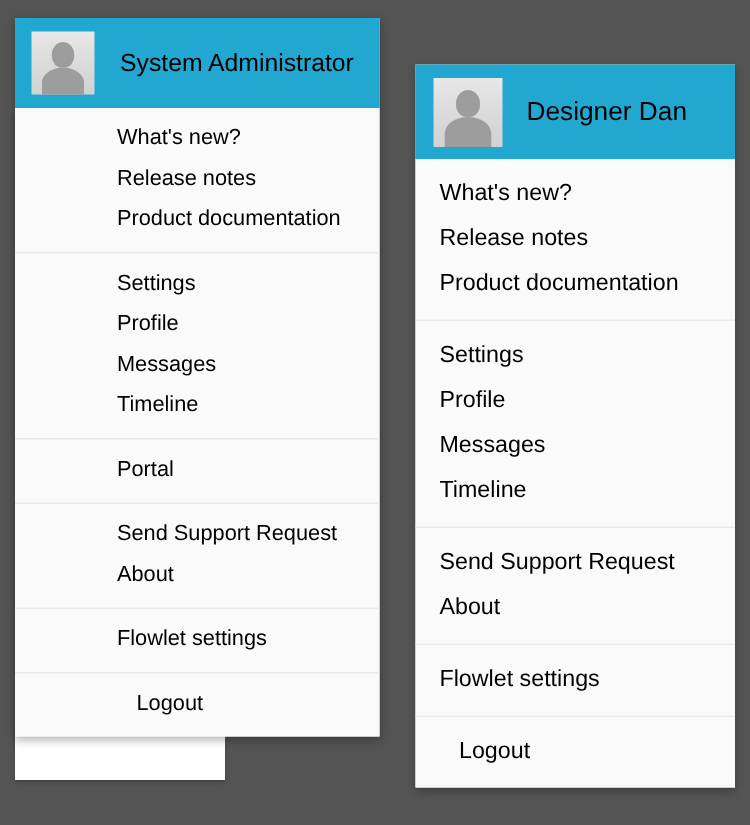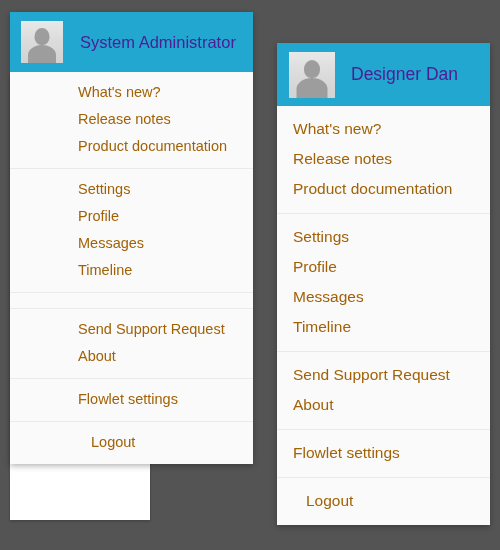--- a/index.html
+++ b/index.html
@@ -67,37 +67,37 @@
     border-radius: 50% 50% 45% 45%;
   }
   .avatar .av-body {
     position: absolute;
     left: 50%;
     transform: translateX(-50%);
     background: #9d9d9d;
     border-radius: 50% 50% 0 0;
   }
   .user-name {
-    color: #4c1d95;
+    color: #000000;
     font-weight: normal;
     white-space: nowrap;
     overflow: hidden;
   }
   .menu-body {
     background: #fafafa;
   }
   .menu-group {
     border-bottom: 1px solid #eaeaea;
   }
   .menu-group:last-child {
     border-bottom: none;
     margin-left: 13px;
   }
   .menu-item {
-    color: #a16207;
+    color: #000000;
     white-space: nowrap;
     cursor: default;
   }
 
   
   #menu-left {
     left: 10px;
     top: 12px;
     width: 243px;
   }
@@ -195,20 +195,21 @@
       </div>
 
       <div class="menu-group">
         <div class="menu-item">Settings</div>
         <div class="menu-item">Profile</div>
         <div class="menu-item">Messages</div>
         <div class="menu-item">Timeline</div>
       </div>
 
       <div class="menu-group">
+        <div class="menu-item">Portal</div>
       </div>
 
       <div class="menu-group">
         <div class="menu-item">Send Support Request</div>
         <div class="menu-item">About</div>
       </div>
 
       <div class="menu-group">
         <div class="menu-item">Flowlet settings</div>
       </div>

